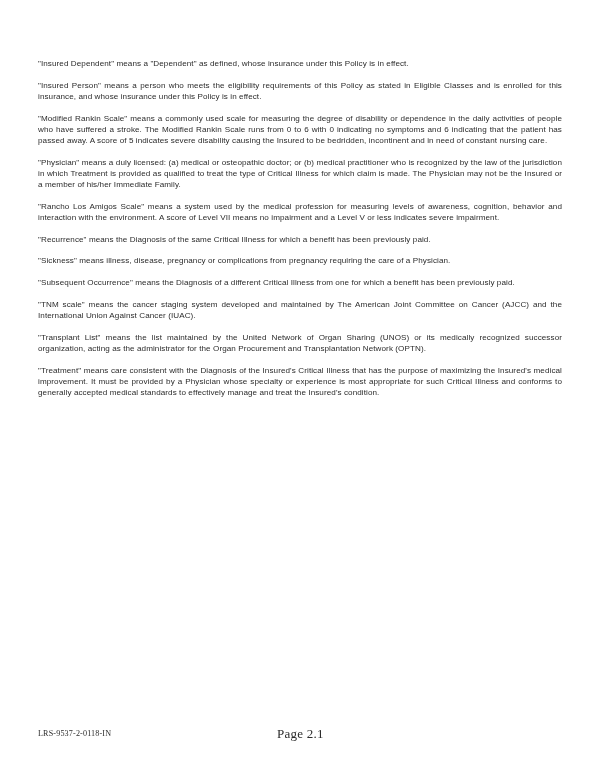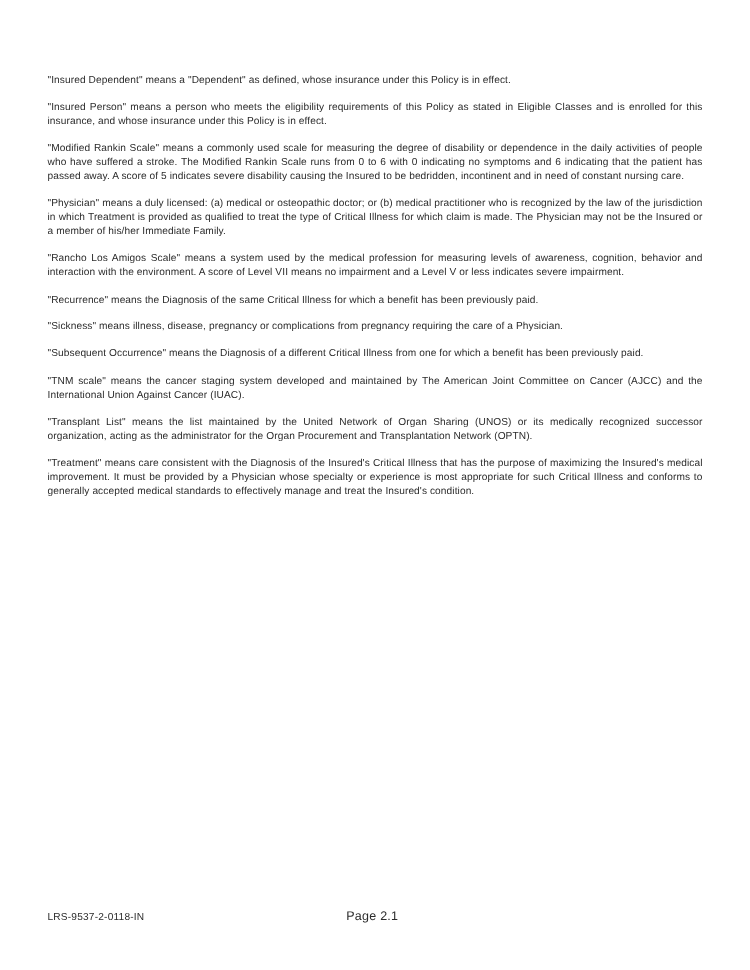--- a/index.html
+++ b/index.html
@@ -53,36 +53,37 @@
     text-align: left;
   }
 
   
   .footer {
     position: absolute;
     left: 0;
     top: 728px;
     width: 600px;
     height: 14px;
+    font-family: Liberation Serif, serif;
   }
   .footer-code {
     position: absolute;
     left: 38px;
     top: 0;
     font-size: 8.1px;
     line-height: 11px;
     letter-spacing: 0.02em;
     color: #2b2b2b;
     white-space: nowrap;
   }
   .footer-page {
     position: absolute;
     left: 277px;
     top: 0;
-    font-size: 10px;
+    font-size: 13px;
     line-height: 11px;
     letter-spacing: 0.02em;
     color: #2b2b2b;
     white-space: nowrap;
   }
 </style>
 </head>
 <body>
 
 <div class="page">

